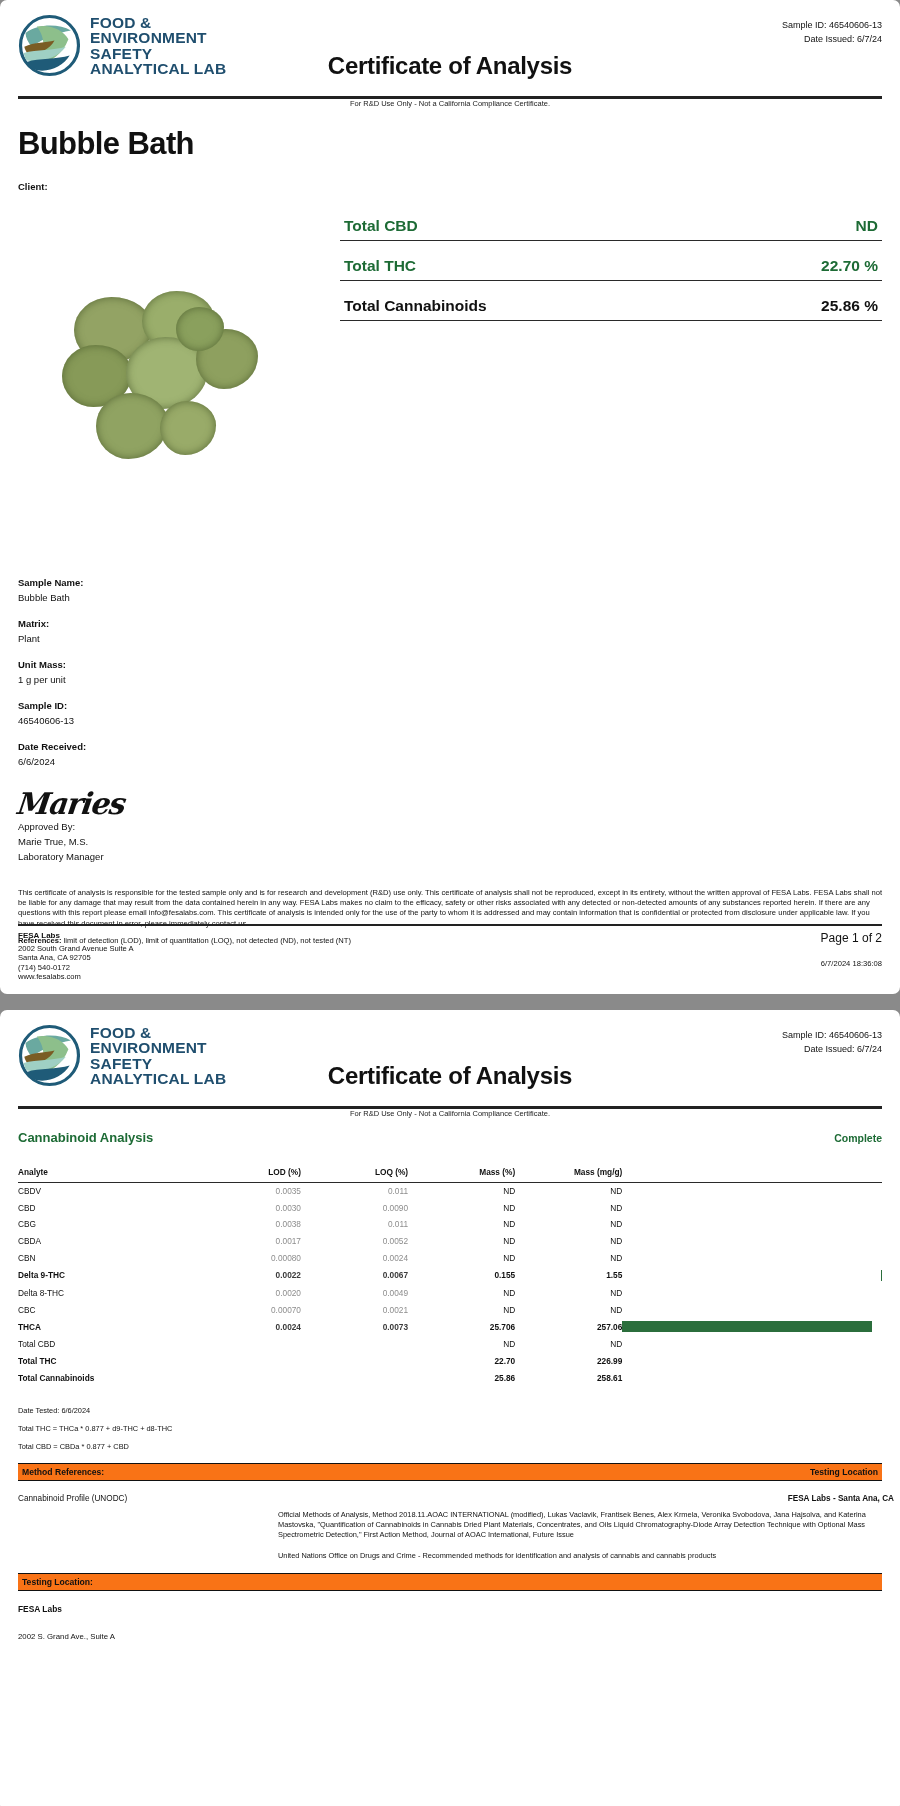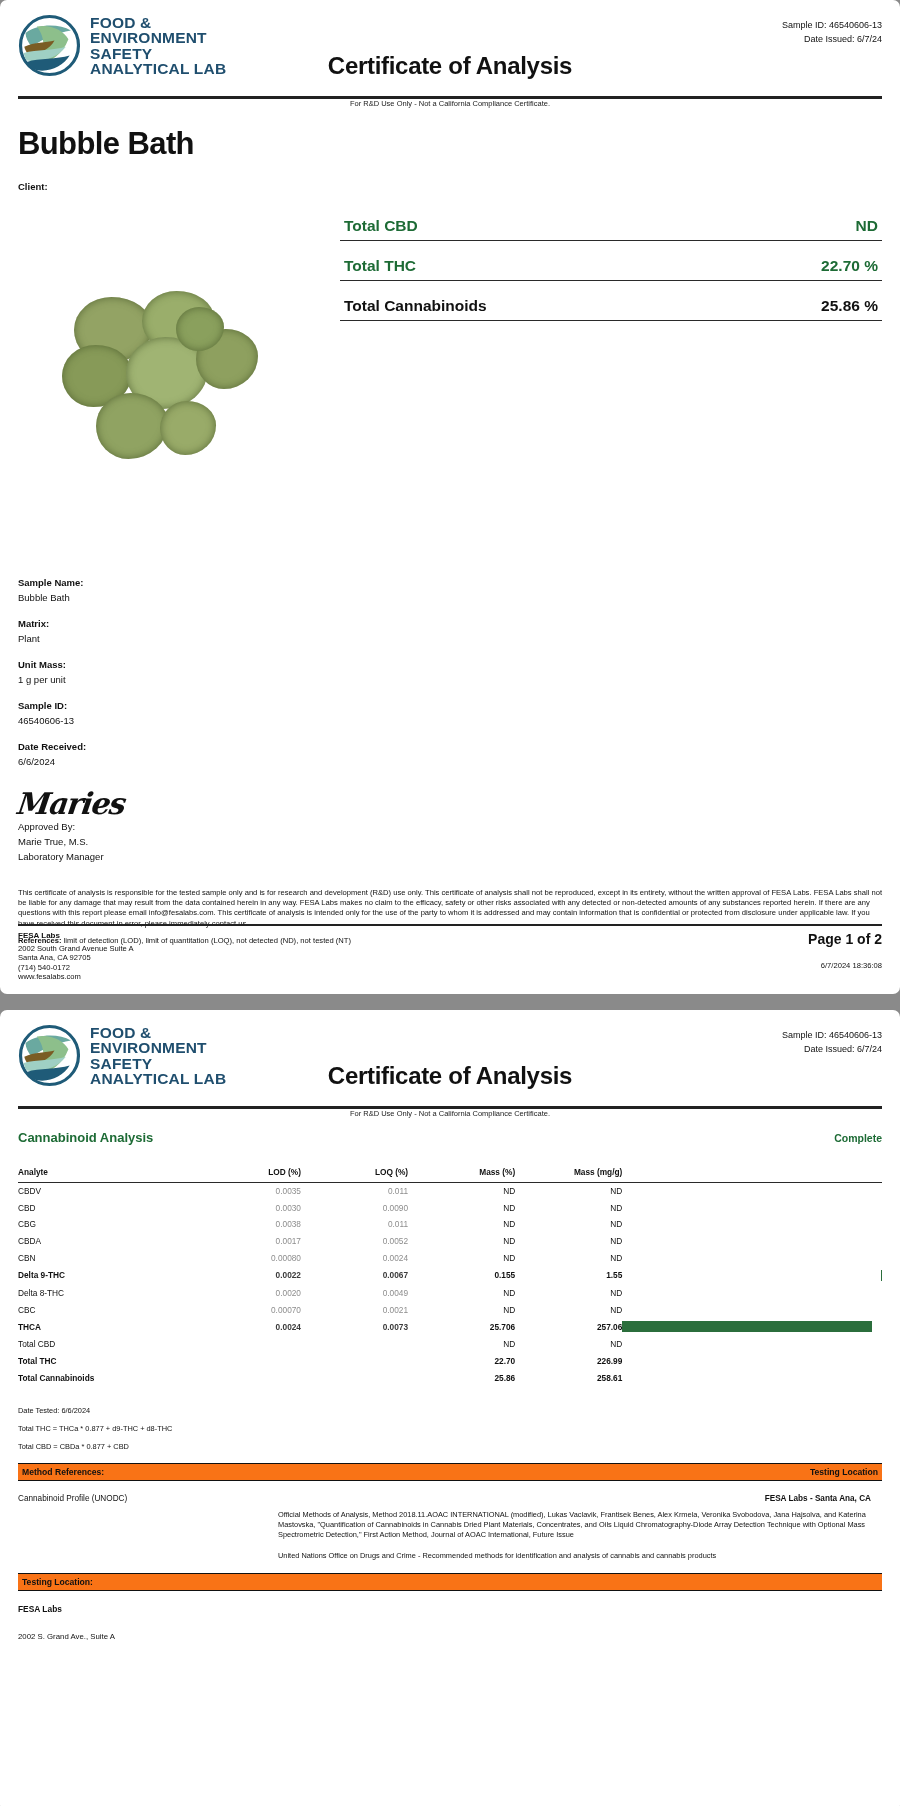--- a/index.html
+++ b/index.html
@@ -60,21 +60,21 @@
   .legal{font-size:7.6px;line-height:10.4px;text-align:left;margin:26px 18px 0 18px;}
   .refs{font-size:7.6px;line-height:10.4px;margin:7px 18px 0 18px;}
 
   
   .foot{position:absolute;left:18px;right:18px;bottom:12px;}
   .foot-rule{height:1.6px;background:#222;}
   .foot-in{display:flex;justify-content:space-between;padding-top:5px;}
   .foot-l .nm{font-size:8px;font-weight:700;}
   .foot-l .ad{font-size:7.6px;line-height:9.6px;margin-top:4px;}
   .foot-r{text-align:right;}
-  .foot-r .pg{font-size:14px;font-weight:700;text-align:center;}
+  .foot-r .pg{font-size:12px;font-weight:400;text-align:center;}
   .foot-r .ts{font-size:7.6px;margin-top:14px;}
 
   
   .sec-head{display:flex;justify-content:space-between;align-items:baseline;margin:12px 18px 0 18px;}
   .sec-title{font-size:13px;font-weight:700;color:#1d6b35;}
   .sec-status{font-size:10.5px;font-weight:700;color:#1d6b35;}
 
   table.an{width:calc(100% - 36px);margin:22px 18px 0 18px;border-collapse:collapse;}
   table.an th{font-size:8.3px;font-weight:700;text-align:right;padding:0 0 5px 0;}
   table.an th.an-l{text-align:left;}
@@ -89,21 +89,21 @@
   .tick{display:inline-block;width:1px;height:11px;background:#2b6e3c;vertical-align:middle;margin-left:9px;}
 
   .notes{margin:20px 18px 0 18px;}
   .notes div{font-size:7.4px;margin-bottom:9px;}
 
   .band{display:flex;justify-content:space-between;align-items:center;
     background:#f97316;border-top:1.4px solid #111;border-bottom:1.4px solid #111;
     margin:12px 18px 0 18px;padding:3px 4px;}
   .band span{font-size:8.6px;font-weight:700;}
 
-  .mref{display:flex;margin:13px 29px 0 18px;}
+  .mref{display:flex;margin:13px 6px 0 18px;}
   .mref-l{width:260px;flex:0 0 260px;font-size:8.2px;}
   .mref-r{flex:1;}
   .mref-r .loc{font-size:8.2px;font-weight:700;text-align:right;}
   .mref-body{font-size:7.4px;line-height:10px;margin:7px 18px 8px 278px;}
   .mref-body p{margin:0 0 11px 0;}
 
   .tl{margin:13px 18px 0 18px;}
   .tl .nm{font-size:8.4px;font-weight:700;}
   .tl .ad{font-size:7.8px;margin-top:18px;}
 </style>

